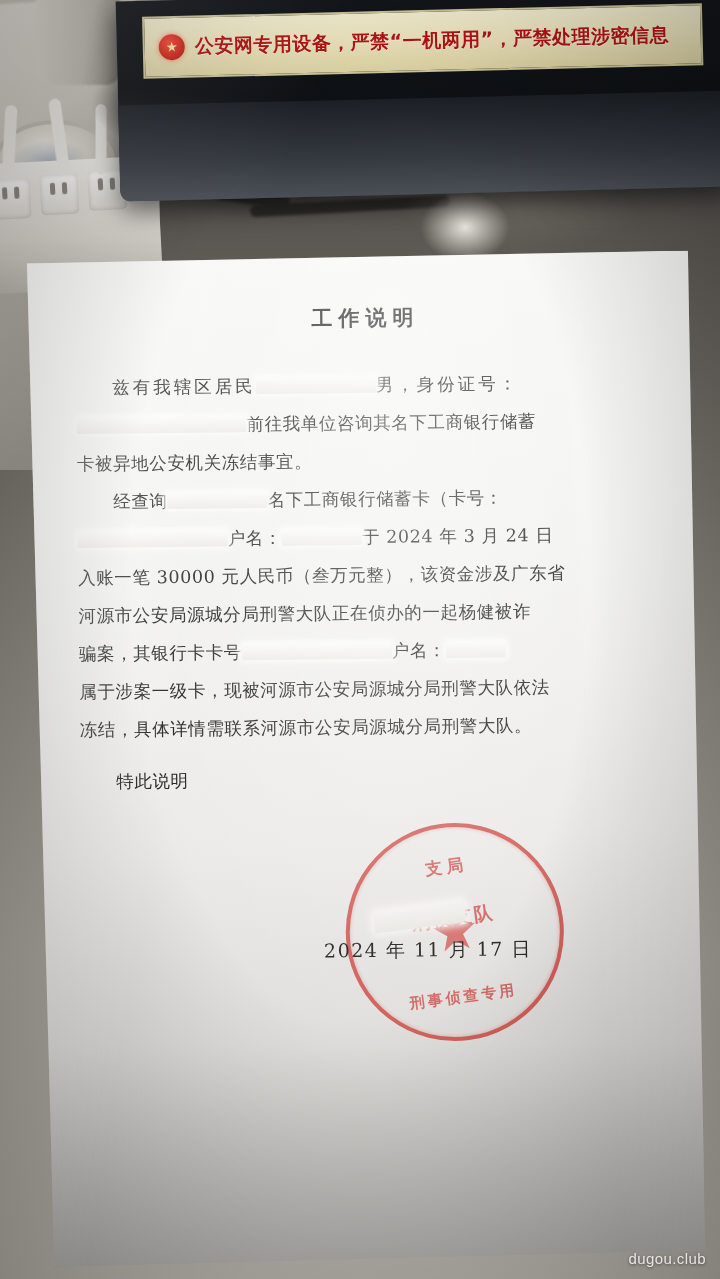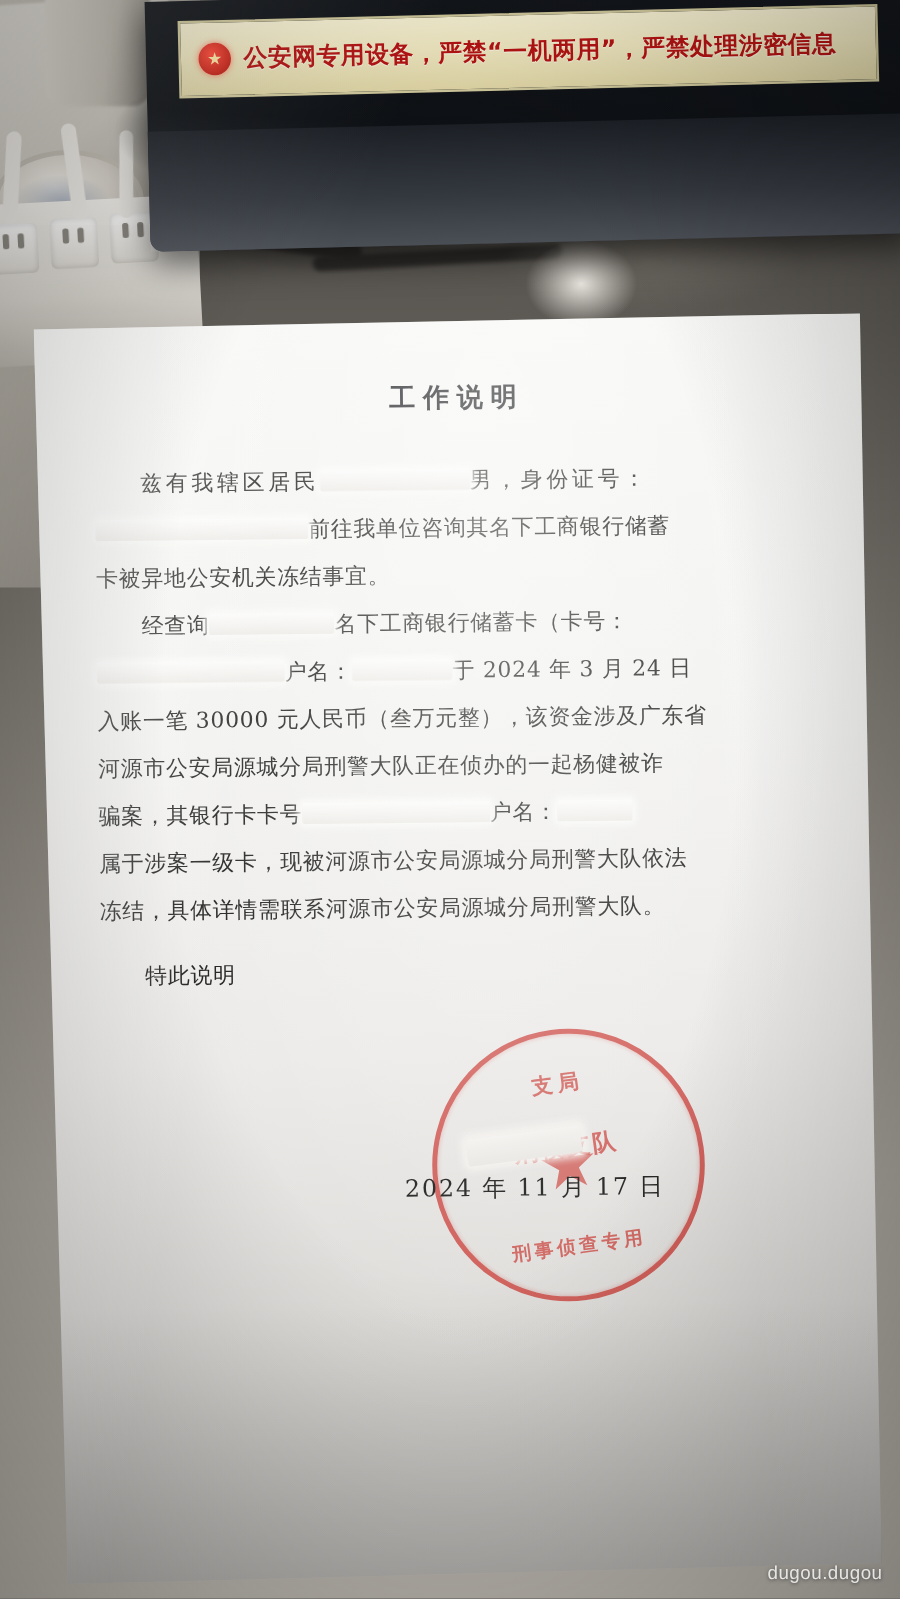--- a/index.html
+++ b/index.html
@@ -360,14 +360,14 @@
       <div class="stamp-redact"></div>
     </div>
 
     <div class="doc-date">2024 年 11 月 17 日</div>
 
     <div class="sheet-sheen"></div>
     <div class="sheet-shadow-bottom"></div>
   </div>
 
   <div class="vignette"></div>
-  <div class="watermark">dugou.dugou</div>
+  <div class="watermark">dugou.club</div>
 </div>
 
 </body></html>

